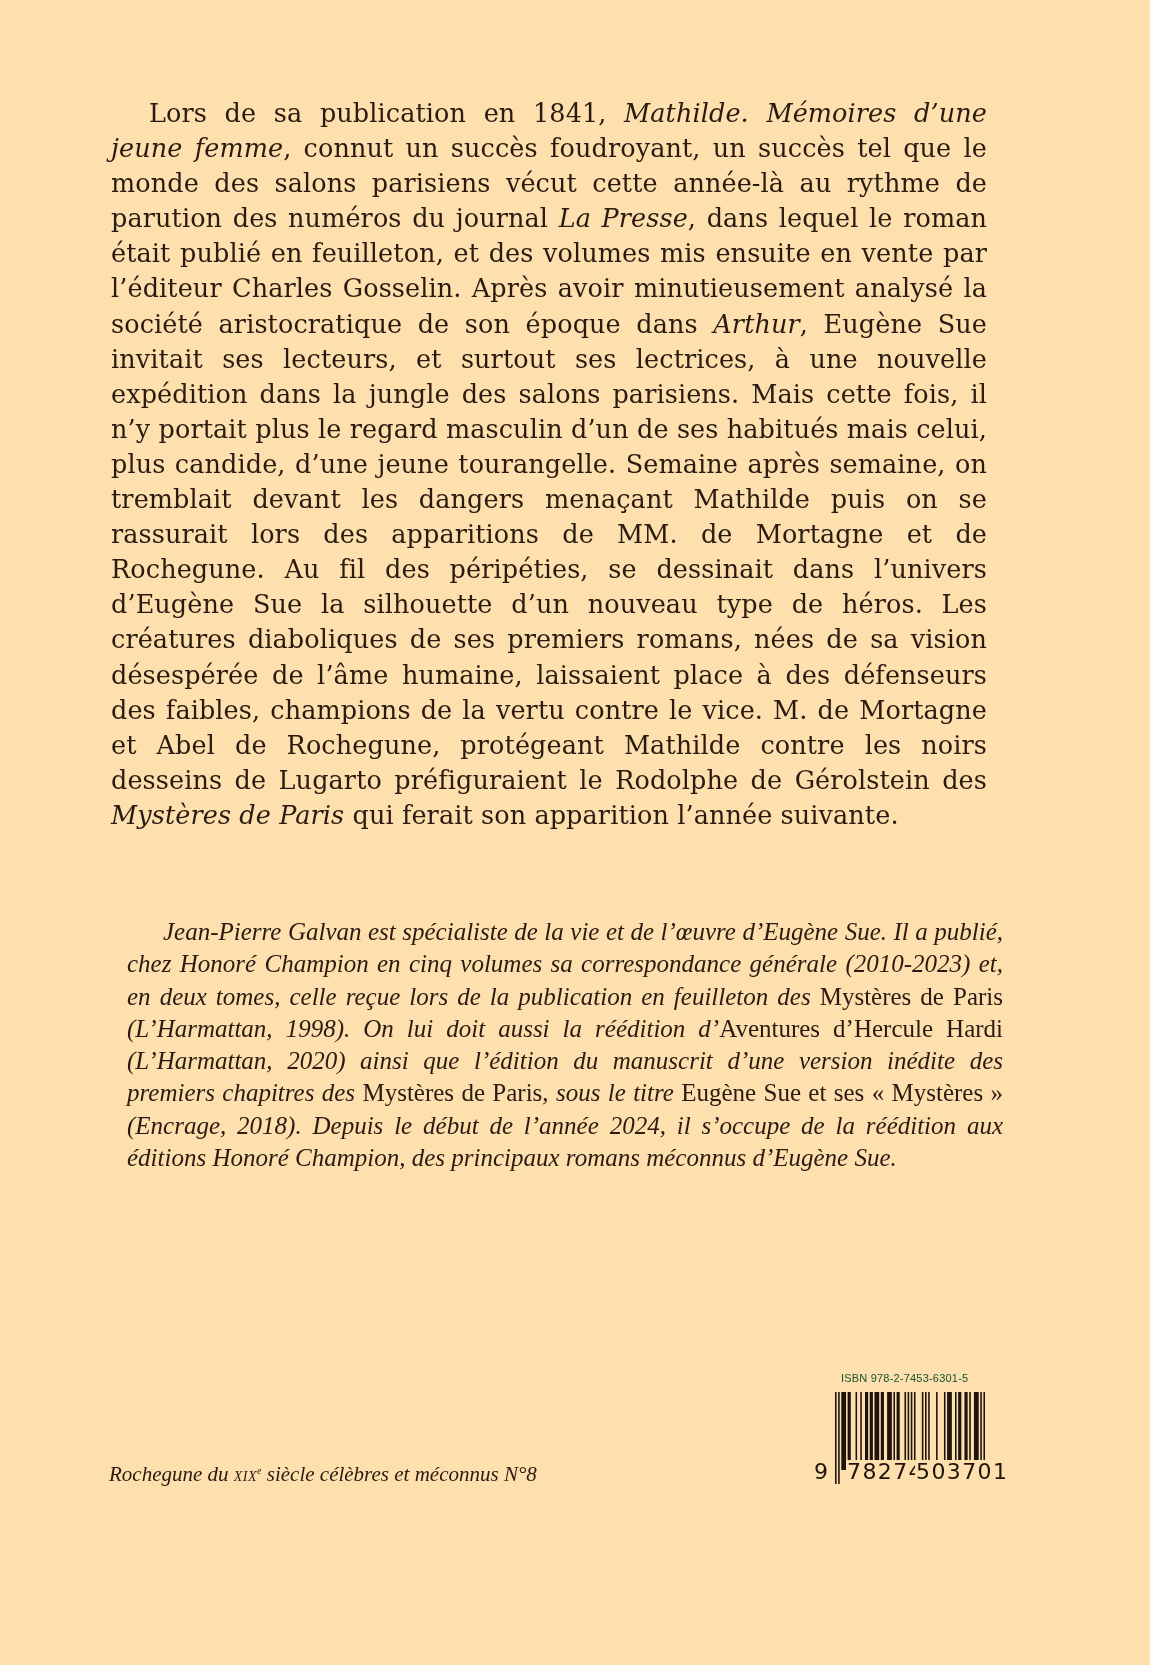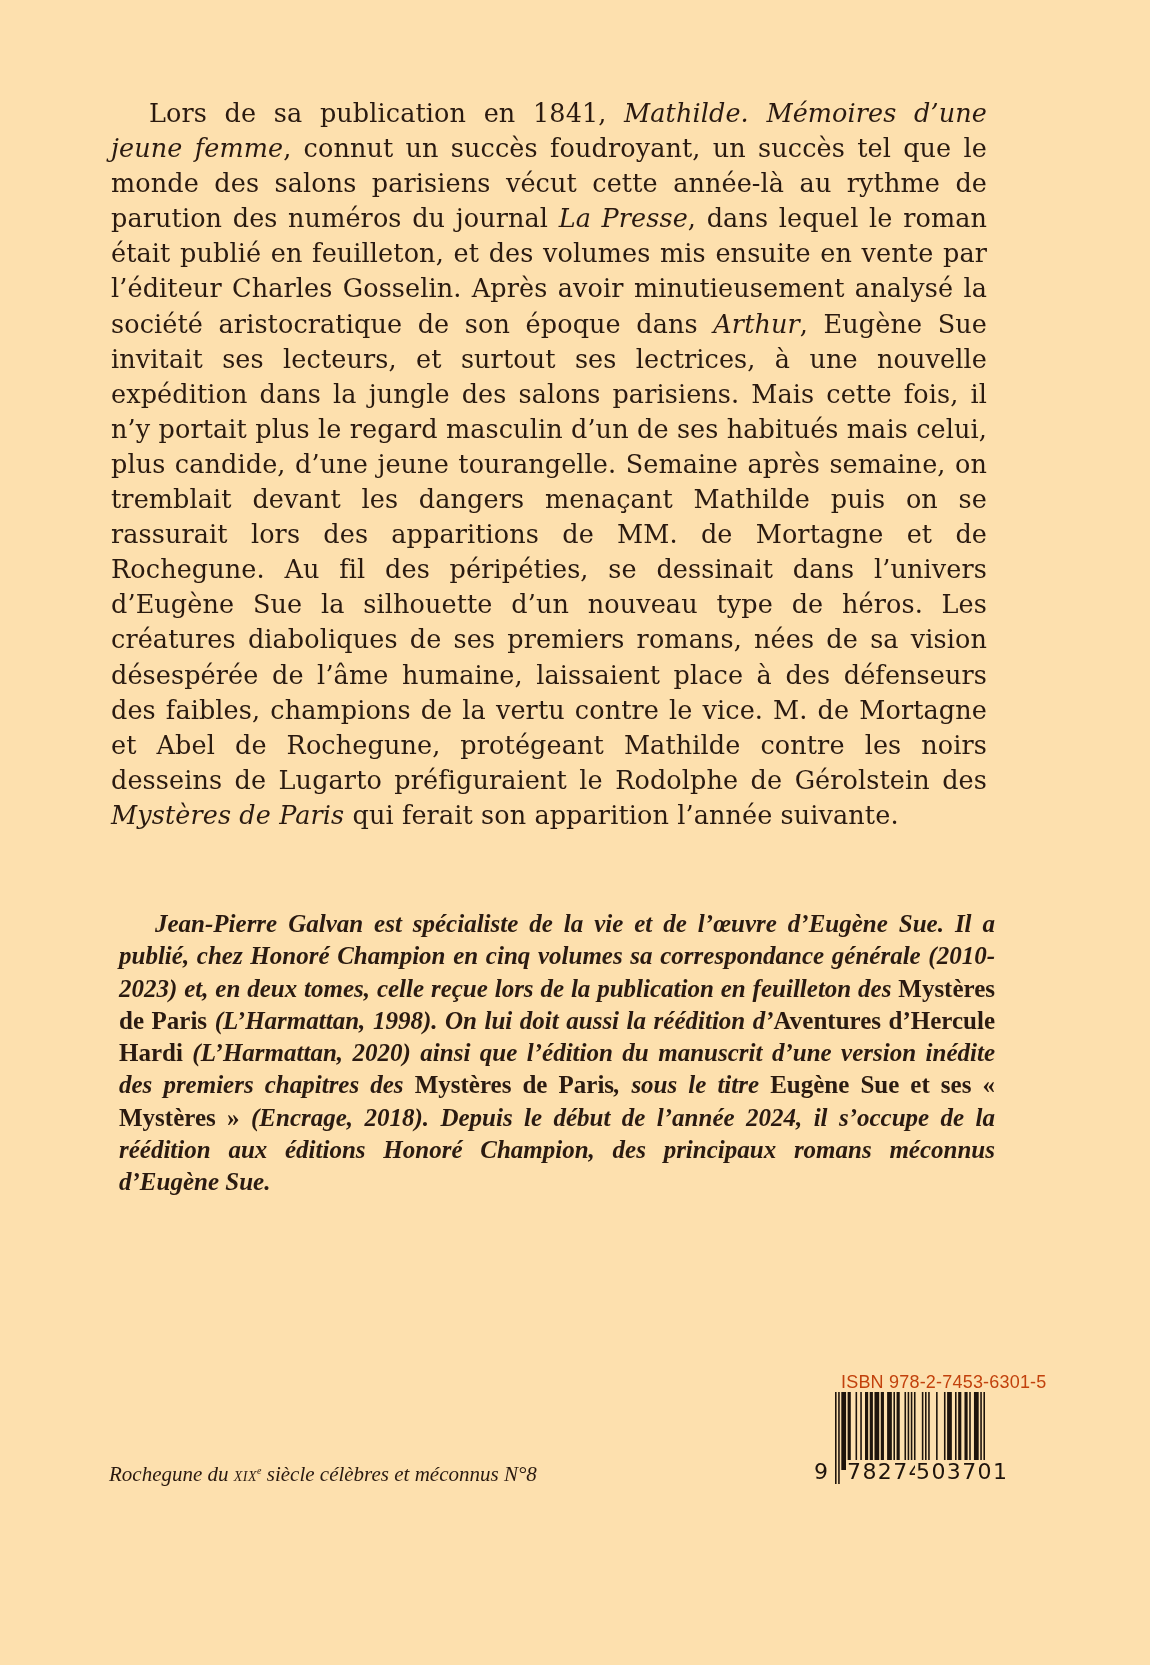--- a/index.html
+++ b/index.html
@@ -36,22 +36,21 @@
     position: absolute;
     left: 111px;
     top: 900px;
     width: 876px;
     font-family: "Liberation Serif", "DejaVu Serif", serif;
     font-size: 25px;
     line-height: 32.3px;
     text-align: justify;
     text-indent: 36px;
     font-style: italic;
-    margin: 8px;
-    font-weight: bold;
+    margin: 16px;
   }
   .bio .roman { font-style: normal; }
   .series {
     position: absolute;
     left: 109px;
     top: 1462px;
     font-family: "Liberation Serif", "DejaVu Serif", serif;
     font-style: italic;
     font-size: 21px;
     white-space: nowrap;
@@ -69,23 +68,23 @@
     left: 797px;
     top: 1372px;
     width: 192px;
     height: 128px;
   }
   .isbn-label {
     position: absolute;
     left: 44px;
     top: 0;
     font-family: "Liberation Sans", "DejaVu Sans", sans-serif;
-    font-size: 18px;
+    font-size: 11px;
     letter-spacing: 0.2px;
-    color: #c2410c;
+    color: #14532d;
     white-space: nowrap;
   }
   .bars {
     position: absolute;
     left: 38px;
     top: 20px;
     width: 150px;
     height: 92px;
   }
   .bars svg { display: block; }

